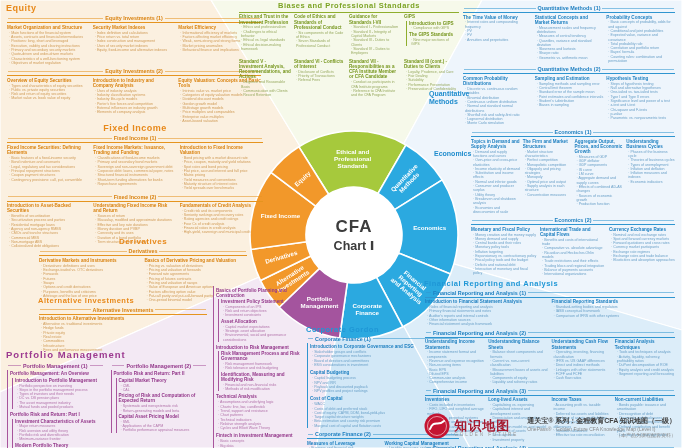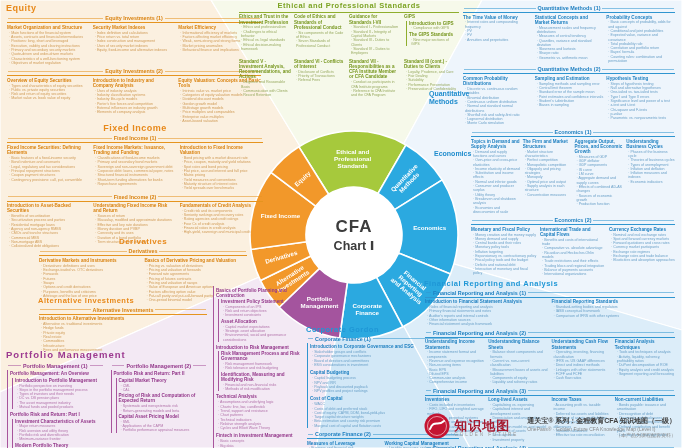--- a/index.html
+++ b/index.html
@@ -490,21 +490,21 @@
                 <li>Big data</li>
                 <li>Artificial intelligence and machine learning</li>
               </ul>
             </div>
           </div>
         </div>
       </div>
   </div>
 
   <div class="section sec-ethics" style="left:238px;top:2px;width:222px;">
-    <div class="sec-title t-green t-c" style="font-size:7.5px;">Ethical and Professional Standards</div>
+    <div class="sec-title t-green t-c" style="font-size:7.5px;">Biases and Professional Standards</div>
     <div class="tree">
         <div class="branch" style="color: rgb(143, 174, 46);">
           <div class="readings">
             <div class="reading">
               <div class="rtitle" style="color: rgb(118, 150, 29);">Ethics and Trust in the Investment Profession</div>
               <ul class="bullets" style="color: rgb(151, 169, 95);">
                 <li>Ethics and professionalism</li>
                 <li>Challenges to ethical behavior</li>
                 <li>Ethical vs. legal standards</li>
                 <li>Ethical decision-making framework</li>

